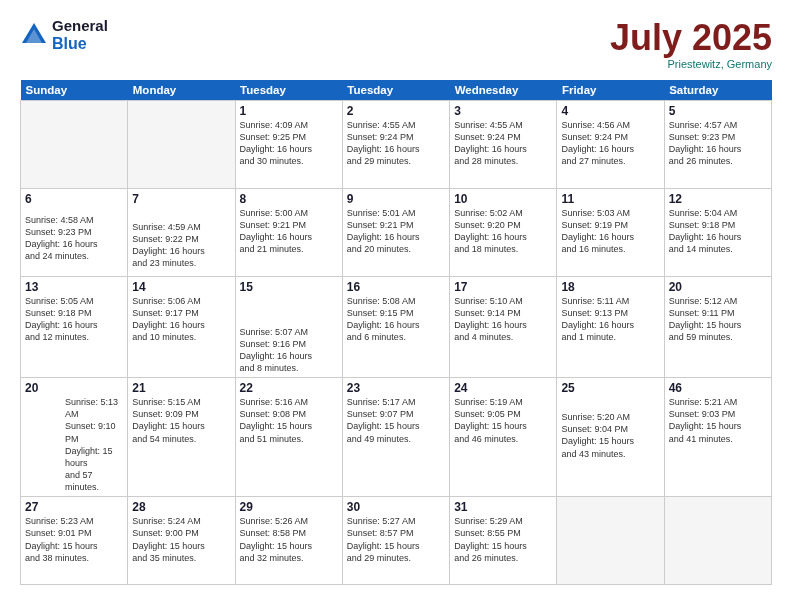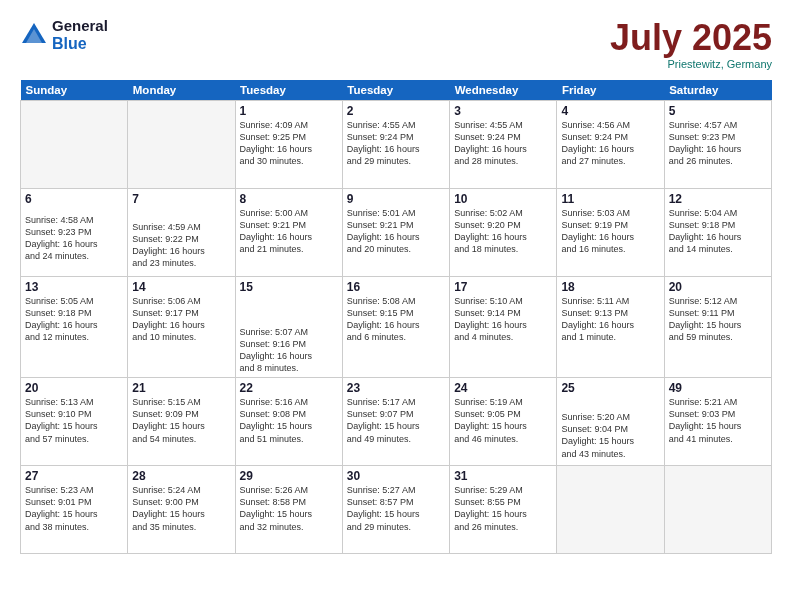--- a/index.html
+++ b/index.html
@@ -267,21 +267,21 @@
             <div class="day-num">20</div>
             <div class="cell-info" style="white-space: pre-line;">Sunrise: 5:12 AM
 Sunset: 9:11 PM
 Daylight: 15 hours
 and 59 minutes.</div>
           </td>
         </tr>
         <tr>
           <td class="cal-cell">
             <div class="day-num">20</div>
-            <div class="cell-info" style="white-space: pre-line;">Sunrise: 5:13 AM
+            <div class="cell-info" style="white-space: pre-line; margin-left: 40px;">Sunrise: 5:13 AM
 Sunset: 9:10 PM
 Daylight: 15 hours
 and 57 minutes.</div>
           </td>
           <td class="cal-cell">
             <div class="day-num">21</div>
             <div class="cell-info" style="white-space: pre-line;">Sunrise: 5:15 AM
 Sunset: 9:09 PM
 Daylight: 15 hours
 and 54 minutes.</div>
@@ -308,21 +308,21 @@
 and 46 minutes.</div>
           </td>
           <td class="cal-cell">
             <div class="day-num">25</div>
             <div class="cell-info" style="white-space: pre-line; margin-top: 16px;">Sunrise: 5:20 AM
 Sunset: 9:04 PM
 Daylight: 15 hours
 and 43 minutes.</div>
           </td>
           <td class="cal-cell">
-            <div class="day-num">49</div>
+            <div class="day-num">46</div>
             <div class="cell-info" style="white-space: pre-line;">Sunrise: 5:21 AM
 Sunset: 9:03 PM
 Daylight: 15 hours
 and 41 minutes.</div>
           </td>
         </tr>
         <tr>
           <td class="cal-cell">
             <div class="day-num">27</div>
             <div class="cell-info" style="white-space: pre-line;">Sunrise: 5:23 AM

